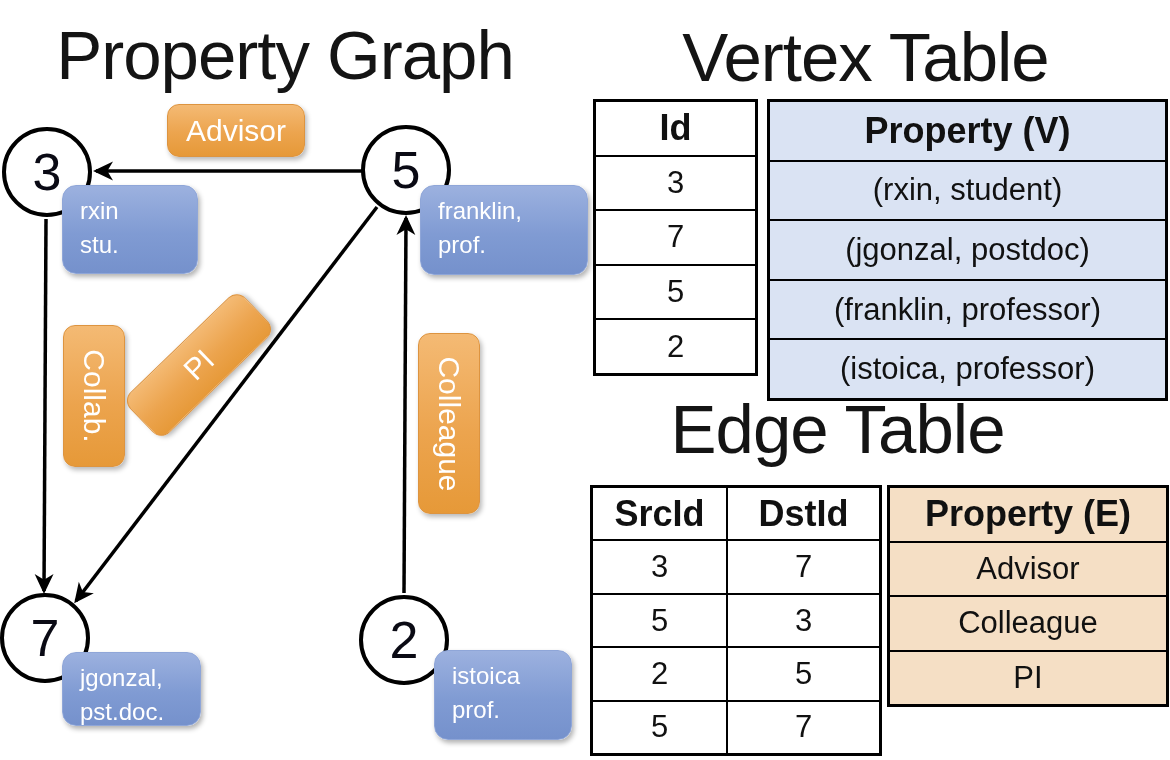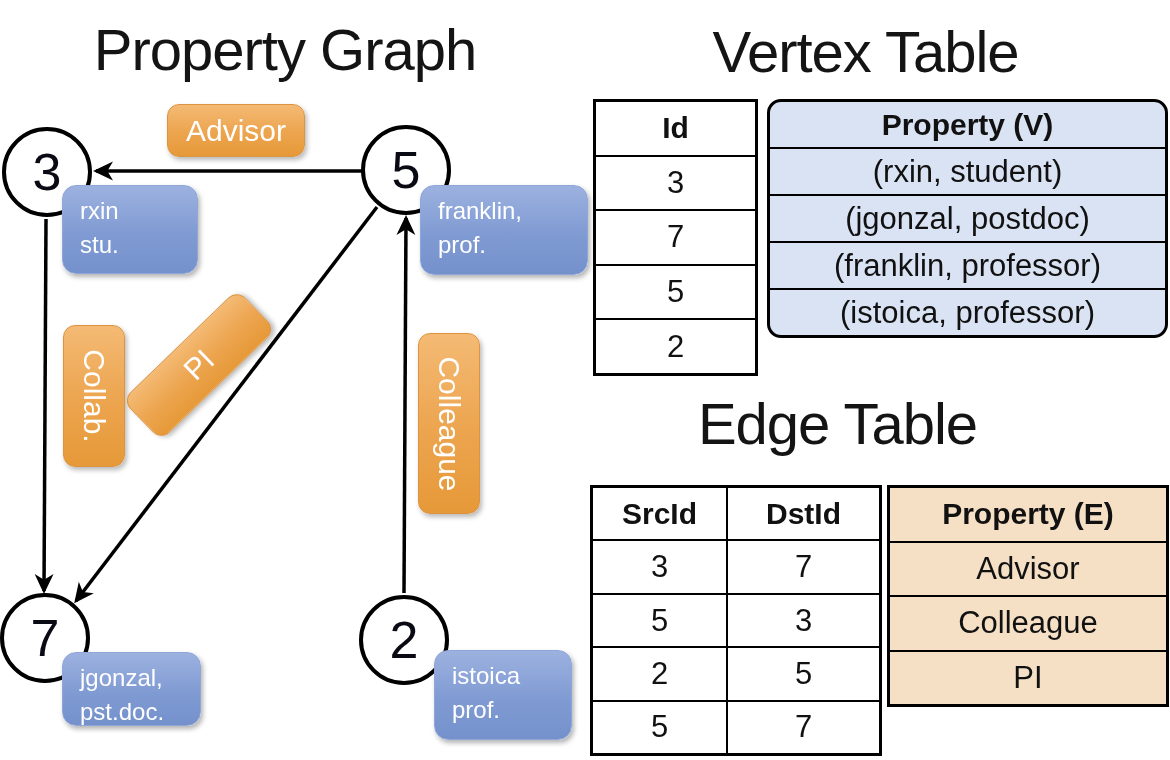--- a/index.html
+++ b/index.html
@@ -1,21 +1,21 @@
 <!DOCTYPE html>
 <html><head>
 <meta charset="utf-8">
 <style>
   html,body{margin:0;padding:0;background:#fff;}
   #stage{
     position:relative;width:1170px;height:760px;background:#ffffff;overflow:hidden;
     font-family:"Liberation Sans",sans-serif;color:#111;
   }
   .title{
-    position:absolute;text-align:center;font-size:58px;font-weight:300;
+    position:absolute;text-align:center;font-size:69px;font-weight:300;
     letter-spacing:-1px;color:#141414;white-space:nowrap;
   }
   
   .node{
     position:absolute;width:90px;height:90px;border-radius:50%;
     background:#fff;border:4px solid #000;box-sizing:border-box;
     display:flex;align-items:center;justify-content:center;
     font-size:52px;font-weight:300;color:#0a0a14;z-index:2;
   }
   
@@ -39,21 +39,21 @@
   
   .tsection{
     position:absolute;border:3px solid #000;box-sizing:border-box;
     display:flex;flex-direction:column;background:#fff;
   }
   .trow{
     flex:1;display:flex;align-items:center;justify-content:center;
     font-size:31px;border-top:2.5px solid #000;text-align:center;
   }
   .trow:first-child{border-top:none;}
-  .trow.hdr{font-weight:bold;font-size:30px;}
+  .trow.hdr{font-weight:bold;font-size:36px;}
   .splitrow{display:grid;grid-template-columns:133px 1fr;padding:0;}
   .splitrow .cell{display:flex;align-items:center;justify-content:center;height:100%;}
   .splitrow .cell+.cell{border-left:2.5px solid #000;}
   svg{position:absolute;left:0;top:0;z-index:4;pointer-events:none;}
 </style>
 </head>
 <body>
 
 <div id="stage">
 
@@ -117,21 +117,21 @@
   <div class="title" style="left:578px;top:18px;width:575px;">Vertex Table</div>
 
   <div class="tsection" style="left:593px;top:99px;width:165px;height:277px;">
     <div class="trow hdr">Id</div>
     <div class="trow">3</div>
     <div class="trow">7</div>
     <div class="trow">5</div>
     <div class="trow">2</div>
   </div>
 
-  <div class="tsection" style="left:767px;top:99px;width:401px;height:239px;background:#DAE3F3;border-radius:14px;">
+  <div class="tsection" style="left:767px;top:99px;width:401px;height:302px;background:#DAE3F3;">
     <div class="trow hdr">Property (V)</div>
     <div class="trow">(rxin, student)</div>
     <div class="trow">(jgonzal, postdoc)</div>
     <div class="trow">(franklin, professor)</div>
     <div class="trow">(istoica, professor)</div>
   </div>
 
   <div class="title" style="left:550px;top:390px;width:575px;">Edge Table</div>
 
   <div class="tsection" style="left:590px;top:485px;width:292px;height:271px;">

